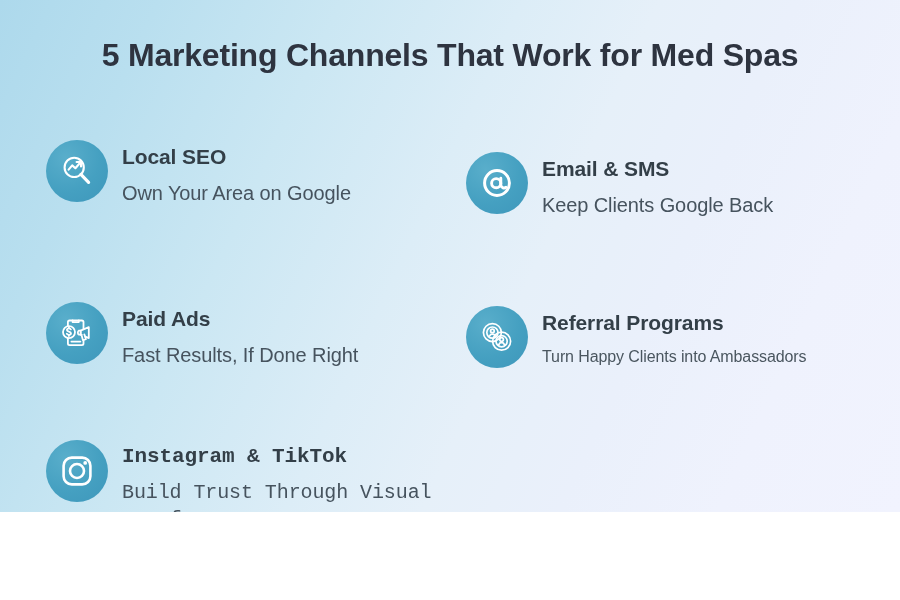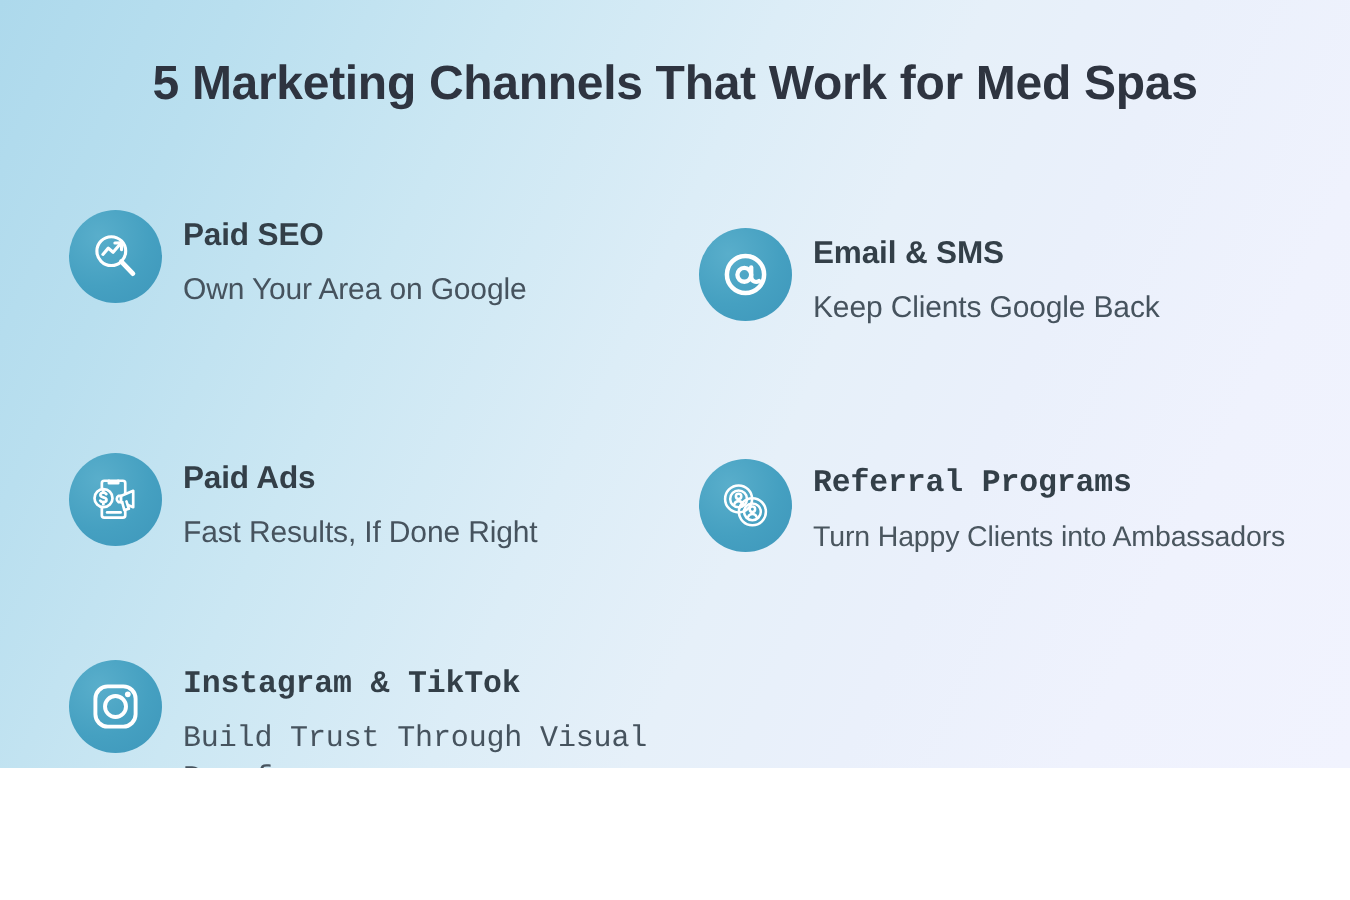--- a/index.html
+++ b/index.html
@@ -99,26 +99,25 @@
     font-size: 20px;
     font-weight: normal;
     color: #46535E;
     line-height: 1.32;
     margin: 0;
     letter-spacing: -0.1px;
   }
 
   
   .sub-small {
-    font-size: 19px;
+    font-size: 16px;
     line-height: 1.35;
     color: #4A565F;
   }
   .title-gap-lg {
-    font-family: Liberation Mono, monospace;
   }
 </style>
 </head>
 <body>
 
 <div class="infographic">
 
   <div class="page-title">5 Marketing Channels That Work for Med Spas</div>
 
   <div class="channels">
@@ -128,21 +127,21 @@
         <svg width="36" height="36" viewBox="0 0 36 36" aria-hidden="true">
           <g fill="none" stroke="#FFFFFF" stroke-width="2.1" stroke-linecap="round" stroke-linejoin="round">
             <circle cx="15.2" cy="14.4" r="9.6"></circle>
             <line x1="21.9" y1="21.4" x2="29.6" y2="29.4" stroke-width="3.2"></line>
             <polyline points="9.6,16.6 13.2,12.4 16.4,15.2 21.6,9.2"></polyline>
             <polyline points="17.6,9.0 22.1,8.9 22.0,13.4"></polyline>
           </g>
         </svg>
       </div>
       <div class="channel-text">
-        <p class="channel-title">Paid SEO</p>
+        <p class="channel-title">Local SEO</p>
         <p class="channel-sub">Own Your Area on Google</p>
       </div>
     </div>
 
     <div class="channel-item pos-l2">
       <div class="icon-badge">
         <svg width="36" height="36" viewBox="0 0 36 36" aria-hidden="true">
           <g fill="none" stroke="#FFFFFF" stroke-width="1.8" stroke-linecap="round" stroke-linejoin="round">
             <path d="M10.5 5.5 h12.4 a1.6 1.6 0 0 1 1.6 1.6 v21.4 a1.6 1.6 0 0 1 -1.6 1.6 h-12.4 a1.6 1.6 0 0 1 -1.6 -1.6 v-21.4 a1.6 1.6 0 0 1 1.6 -1.6 z"></path>
             <path d="M13.6 5.5 v1.6 h6.2 v-1.6"></path>

